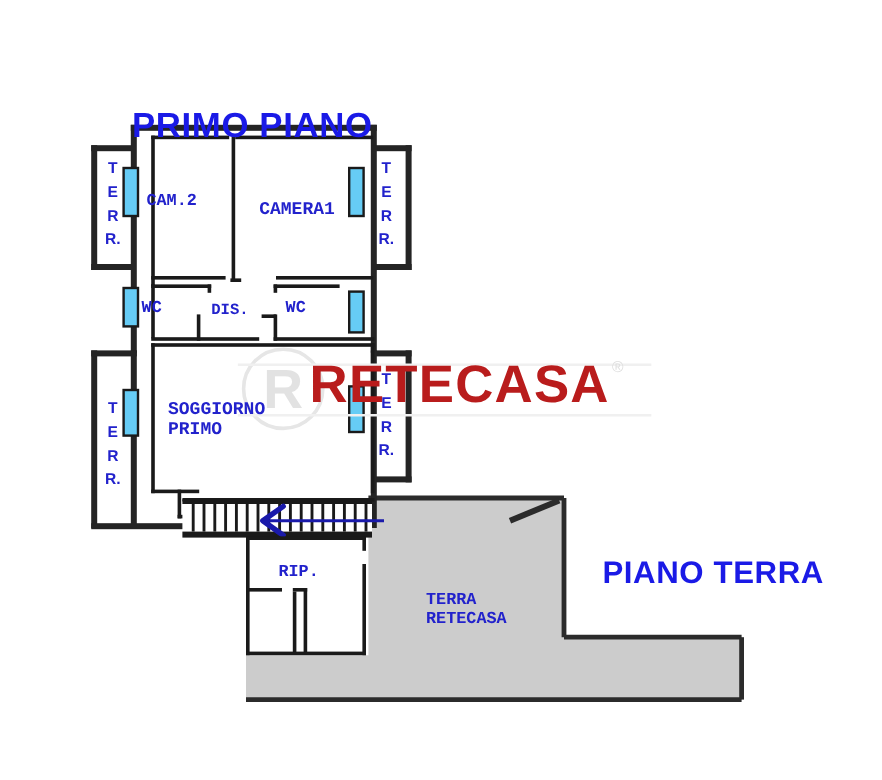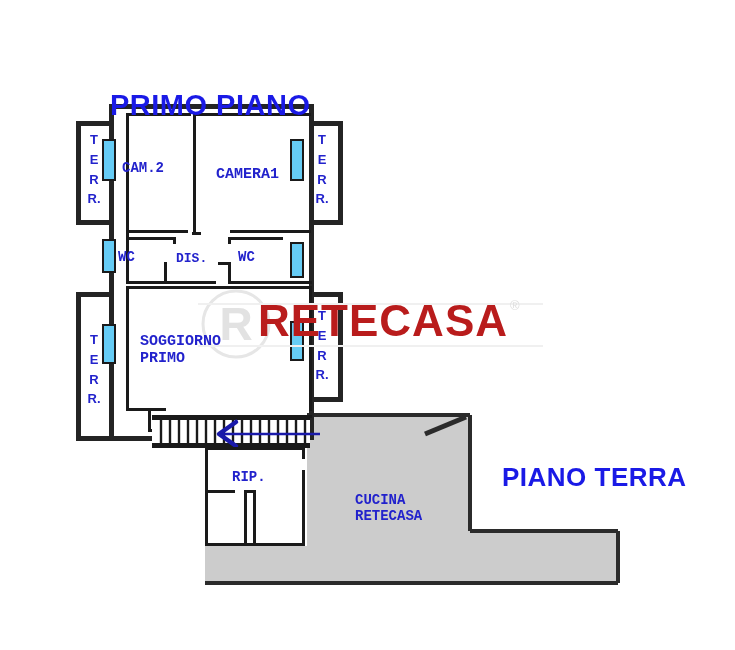--- a/index.html
+++ b/index.html
@@ -305,17 +305,17 @@
   <div class="terr-label" style="left:312px; top:306px; width:20px;">
     <span>T</span>
     <span>E</span>
     <span>R</span>
     <span>R.</span>
   </div>
 
   <div class="room-label med" style="left:232px; top:469px; width:52px;">RIP.</div>
 
   <div class="room-label med" style="left:355px; top:492px; width:90px;">
-    <div>CUCINA</div>
+    <div>TERRA</div>
     <div>RETECASA</div>
   </div>
 
 </div>
 
 </body></html>

